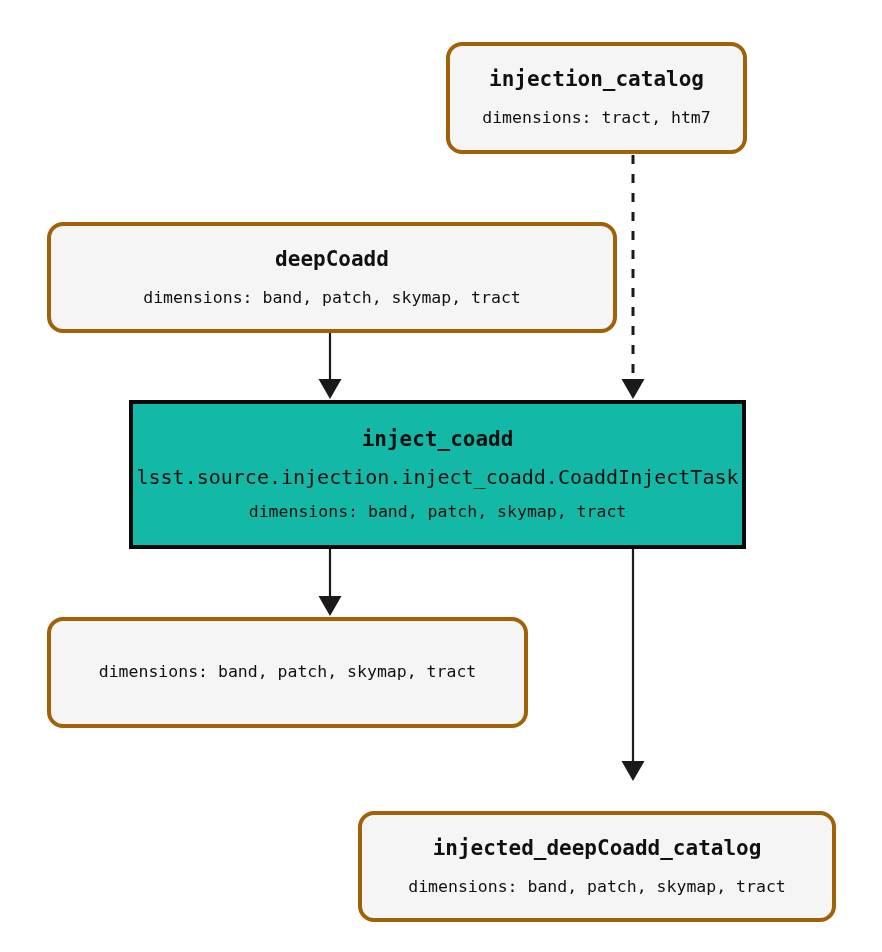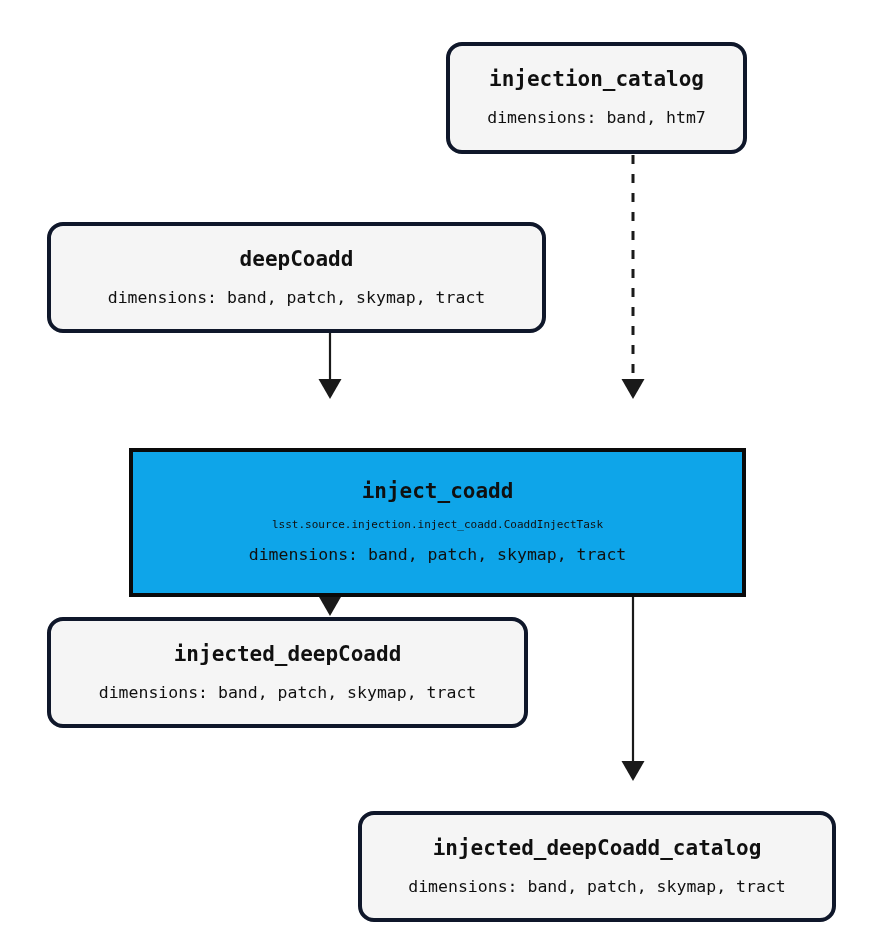--- a/index.html
+++ b/index.html
@@ -39,47 +39,46 @@
     display: flex;
     flex-direction: column;
     align-items: center;
     justify-content: center;
     z-index: 2;
     background: #f5f5f5;
   }
 
   
   .node.dataset {
-    border: 4px solid #0f172a;
+    border: 4px solid #a16207;
     border-radius: 16px;
     background: #f5f5f5;
   }
 
   
   .node.task {
     border: 4px solid #0a0a0a;
     border-radius: 0;
-    background: #0ea5e9;
-    margin-top: 48px;
+    background: #14b8a6;
   }
 
   .node-title {
     font-family: "DejaVu Sans Mono", monospace;
     font-weight: bold;
     font-size: 21px;
     color: #101010;
     letter-spacing: 0px;
     white-space: nowrap;
     line-height: 1;
   }
 
   .node-class {
     font-family: "DejaVu Sans Mono", monospace;
     font-weight: normal;
-    font-size: 11px;
+    font-size: 20px;
     color: #101010;
     white-space: nowrap;
     line-height: 1;
   }
 
   .node-dims {
     font-family: "DejaVu Sans Mono", monospace;
     font-size: 16.5px;
     color: #101010;
     white-space: nowrap;
@@ -126,43 +125,42 @@
     <g>
       <line x1="633" y1="549" x2="633" y2="762" stroke="#1a1a1a" stroke-width="2.2"></line>
       <path d="M 621.5 761 L 633 781 L 644.5 761 z" fill="#1a1a1a"></path>
     </g>
   </svg>
 
   <div class="node dataset" style="left:446px; top:42px; width:301px; height:112px;">
     <div class="node-title">injection_catalog</div>
     <div class="node-dims">
       <span class="dims-label">dimensions: </span>
-      <span class="dims-value">band, htm7</span>
+      <span class="dims-value">tract, htm7</span>
     </div>
   </div>
 
-  <div class="node dataset" style="left:47px; top:222px; width:499px; height:111px;">
+  <div class="node dataset" style="left:47px; top:222px; width:570px; height:111px;">
     <div class="node-title">deepCoadd</div>
     <div class="node-dims">
       <span class="dims-label">dimensions: </span>
       <span class="dims-value">band, patch, skymap, tract</span>
     </div>
   </div>
 
   <div class="node task" style="left:129px; top:400px; width:617px; height:149px;">
     <div class="node-title">inject_coadd</div>
     <div class="node-class">lsst.source.injection.inject_coadd.CoaddInjectTask</div>
     <div class="node-dims">
       <span class="dims-label">dimensions: </span>
       <span class="dims-value">band, patch, skymap, tract</span>
     </div>
   </div>
 
   <div class="node dataset" style="left:47px; top:617px; width:481px; height:111px;">
-    <div class="node-title">injected_deepCoadd</div>
     <div class="node-dims">
       <span class="dims-label">dimensions: </span>
       <span class="dims-value">band, patch, skymap, tract</span>
     </div>
   </div>
 
   <div class="node dataset" style="left:358px; top:799px; width:478px; height:111px;margin-top:12px;">
     <div class="node-title">injected_deepCoadd_catalog</div>
     <div class="node-dims">
       <span class="dims-label">dimensions: </span>

